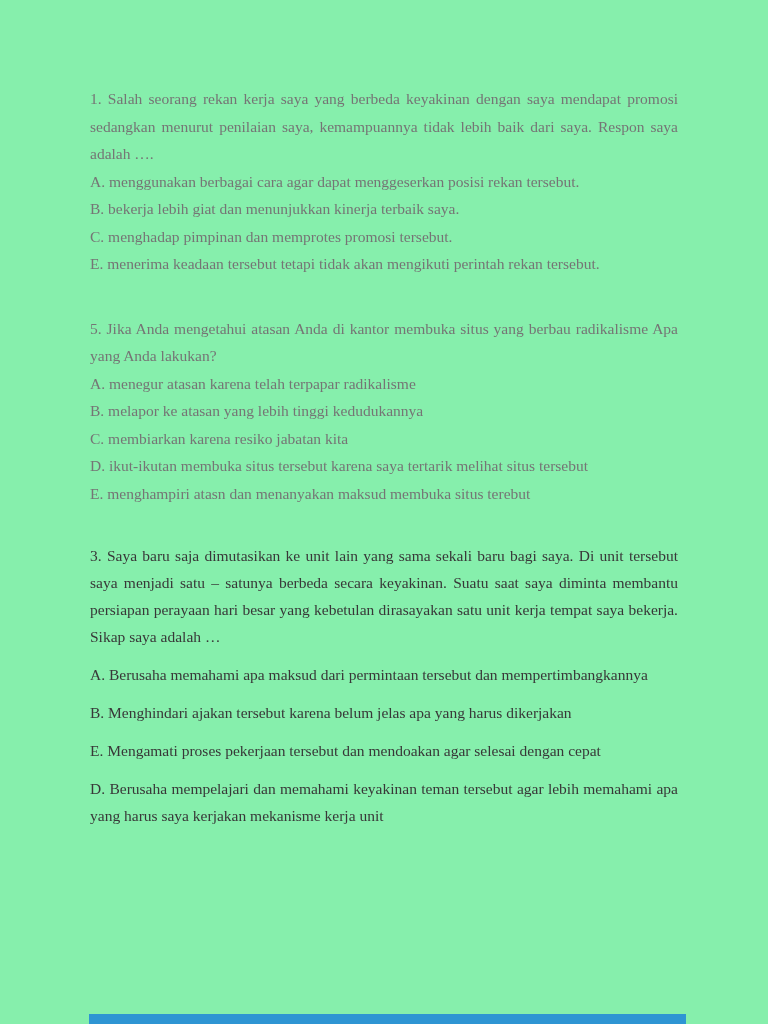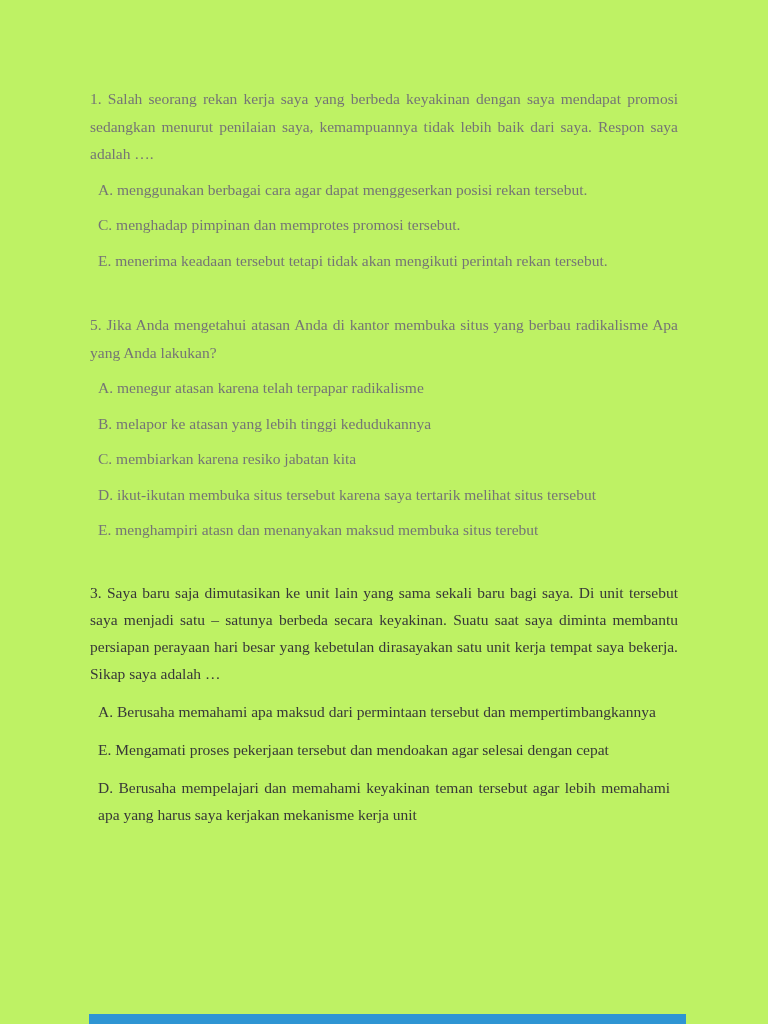--- a/index.html
+++ b/index.html
@@ -9,37 +9,37 @@
   }
   body {
     width: 768px;
     height: 1024px;
     font-family: "Liberation Serif", serif;
   }
   .page {
     position: relative;
     width: 768px;
     height: 1024px;
-    background: #bef264;
+    background: #86efac;
     overflow: hidden;
   }
   .content {
     position: absolute;
     left: 90px;
     right: 90px;
     top: 85px;
   }
   .q-para {
     margin: 0;
     font-size: 15.5px;
     line-height: 27.5px;
     text-align: justify;
   }
   .option {
-    margin: 8px;
+    margin: 0;
     font-size: 15.5px;
     line-height: 27.5px;
   }
   .sec-1, .sec-2 {
     color: #757575;
   }
   .sec-2 {
     margin-top: 37px;
   }
   .sec-3 {
@@ -65,36 +65,38 @@
 </style>
 </head>
 <body>
 
 <div class="page">
   <div class="content">
 
     <section class="sec-1">
       <p class="q-para">1. Salah seorang rekan kerja saya yang berbeda keyakinan dengan saya mendapat promosi sedangkan menurut penilaian saya, kemampuannya tidak lebih baik dari saya. Respon saya adalah ….</p>
       <p class="option">A. menggunakan berbagai cara agar dapat menggeserkan posisi rekan tersebut.</p>
+      <p class="option">B. bekerja lebih giat dan menunjukkan kinerja terbaik saya.</p>
       <p class="option">C. menghadap pimpinan dan memprotes promosi tersebut.</p>
       <p class="option">E. menerima keadaan tersebut tetapi tidak akan mengikuti perintah rekan tersebut.</p>
     </section>
 
     <section class="sec-2">
       <p class="q-para">5. Jika Anda mengetahui atasan Anda di kantor membuka situs yang berbau radikalisme Apa yang Anda lakukan?</p>
       <p class="option">A. menegur atasan karena telah terpapar radikalisme</p>
       <p class="option">B. melapor ke atasan yang lebih tinggi kedudukannya</p>
       <p class="option">C. membiarkan karena resiko jabatan kita</p>
       <p class="option">D. ikut-ikutan membuka situs tersebut karena saya tertarik melihat situs tersebut</p>
       <p class="option">E. menghampiri atasn dan menanyakan maksud membuka situs terebut</p>
     </section>
 
     <section class="sec-3">
       <p class="q-para">3. Saya baru saja dimutasikan ke unit lain yang sama sekali baru bagi saya. Di unit tersebut saya menjadi satu – satunya berbeda secara keyakinan. Suatu saat saya diminta membantu persiapan perayaan hari besar yang kebetulan dirasayakan satu unit kerja tempat saya bekerja. Sikap saya adalah …</p>
       <p class="option">A. Berusaha memahami apa maksud dari permintaan tersebut dan mempertimbangkannya</p>
+      <p class="option">B. Menghindari ajakan tersebut karena belum jelas apa yang harus dikerjakan</p>
       <p class="option">E. Mengamati proses pekerjaan tersebut dan mendoakan agar selesai dengan cepat</p>
       <p class="option">D. Berusaha mempelajari dan memahami keyakinan teman tersebut agar lebih memahami apa yang harus saya kerjakan mekanisme kerja unit</p>
     </section>
 
   </div>
 
   <div class="page-edge-bar"></div>
 </div>
 
 </body></html>

